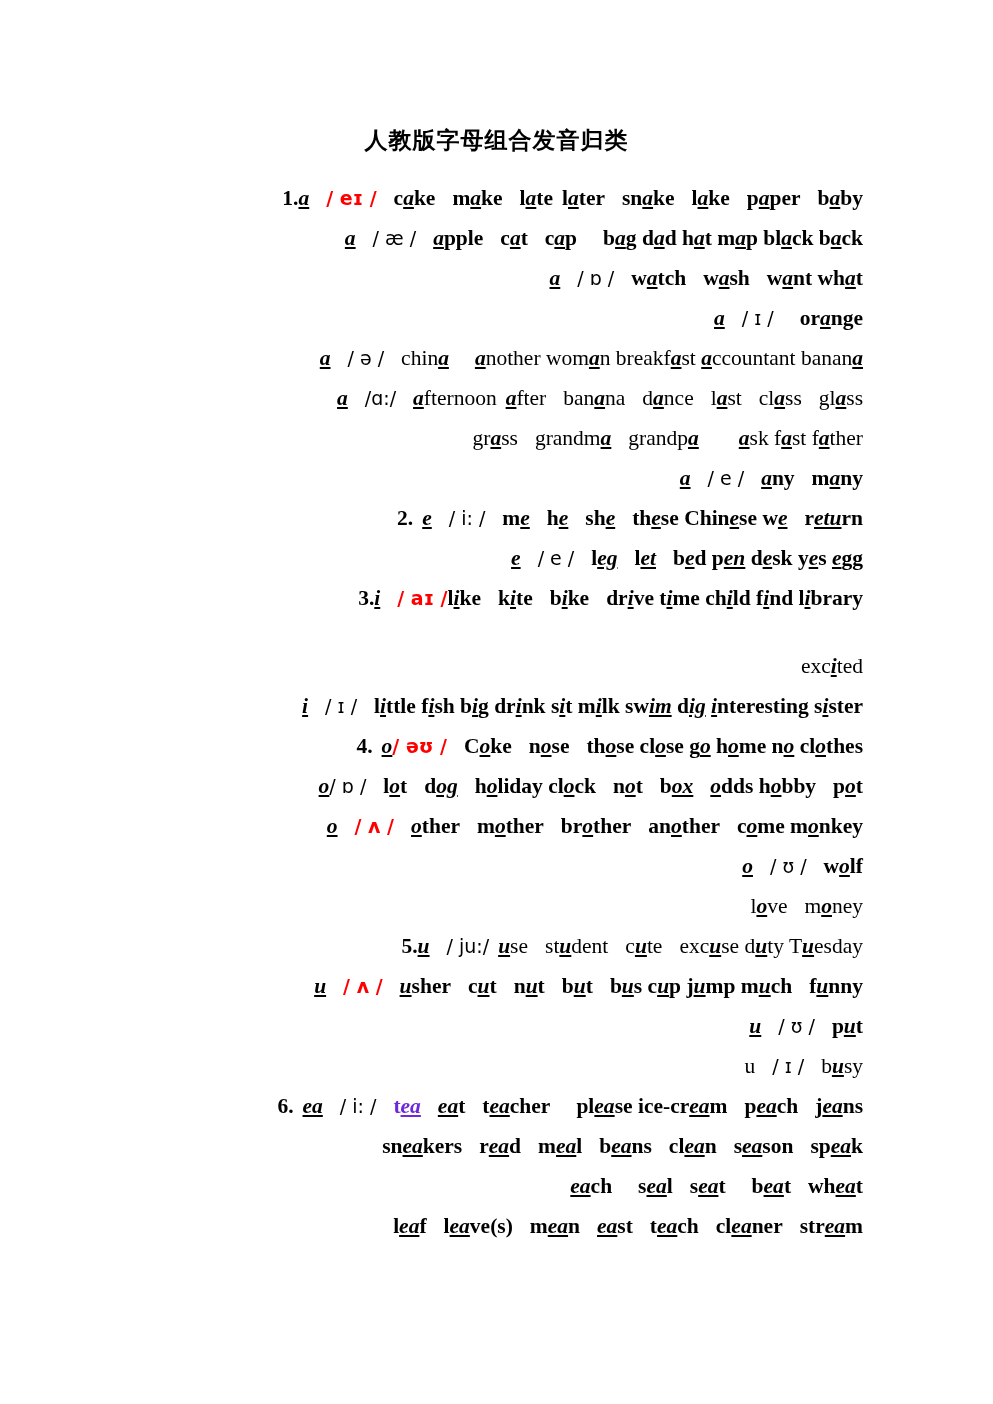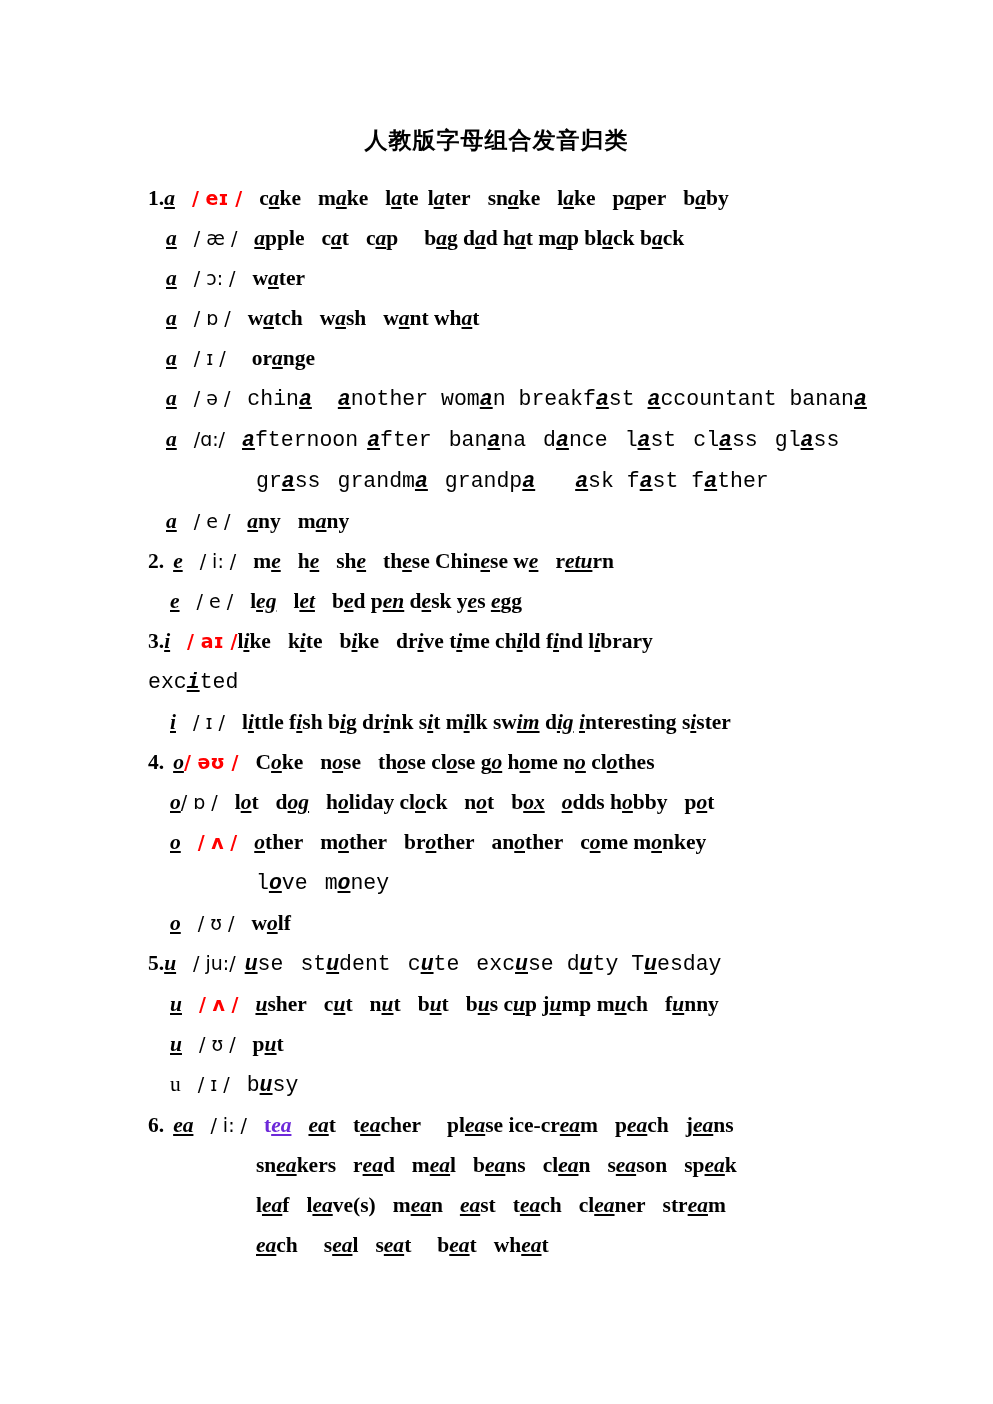--- a/index.html
+++ b/index.html
@@ -33,27 +33,28 @@
   .body-block {
     margin-top: 22px;
     padding-left: 148px;
     padding-right: 130px;
   }
   .row {
     font-size: 21.5px;
     line-height: 40px;
     white-space: nowrap;
     font-family: "Liberation Serif", "DejaVu Serif", serif;
+    text-align: right;
   }
   
   .ind-num    { padding-left: 0px; }
   .ind-sub    { padding-left: 18px; }
   .ind-sub2   { padding-left: 22px; }
   .ind-cont   { padding-left: 108px; }
-  .ind-flush  { padding-left: 0px; }
+  .ind-flush  { padding-left: 0px; margin-top: 28px; }
 
   .num {
     font-weight: bold;
   }
   
   .lab {
     font-weight: bold;
     font-style: italic;
     text-decoration: underline;
     display: inline-block;
@@ -67,21 +68,21 @@
   
   .ipa {
     font-weight: normal;
     font-family: "DejaVu Sans", "Liberation Sans", sans-serif;
     font-size: 19px;
   }
   .ipa.red { color: #FF0000; font-weight: bold; }
   .words {
     font-weight: bold;
   }
-  .words.light { font-weight: normal; font-family: Liberation Mono, monospace; }
+  .words.light { font-weight: normal; }
   
   u.hl {
     font-style: italic;
     text-decoration: underline;
     font-weight: bold;
   }
   .navy { color: #6d28d9; }
   .sp-s  { display:inline-block; width: 9px; }
   .sp-m  { display:inline-block; width: 17px; }
   .sp-l  { display:inline-block; width: 26px; }
@@ -93,21 +94,20 @@
 <div class="page">
 
   <h1 class="doc-title">人教版字母组合发音归类</h1>
 
   <div class="body-block">
 
     <div class="row ind-num"><span class="num">1.</span><span class="lab">a</span><span class="sp-m"></span><span class="ipa red">/ eɪ /</span><span class="sp-m"></span><span class="words">c<u class="hl">a</u>ke<span class="sp-m"></span>m<u class="hl">a</u>ke<span class="sp-m"></span>l<u class="hl">a</u>te<span class="sp-s"></span>l<u class="hl">a</u>ter<span class="sp-m"></span>sn<u class="hl">a</u>ke<span class="sp-m"></span>l<u class="hl">a</u>ke<span class="sp-m"></span>p<u class="hl">a</u>per<span class="sp-m"></span>b<u class="hl">a</u>by</span></div>
 
     <div class="row ind-sub"><span class="lab">a</span><span class="sp-m"></span><span class="ipa">/ æ /</span><span class="sp-m"></span><span class="words"><u class="hl">a</u>pple<span class="sp-m"></span>c<u class="hl">a</u>t<span class="sp-m"></span>c<u class="hl">a</u>p<span class="sp-l"></span>b<u class="hl">a</u>g d<u class="hl">a</u>d h<u class="hl">a</u>t m<u class="hl">a</u>p bl<u class="hl">a</u>ck b<u class="hl">a</u>ck</span></div>
 
-    <div class="row ind-sub"><span class="lab">a</span><span class="sp-m"></span><span class="ipa">/ ɔ: /</span><span class="sp-m"></span><span class="words">w<u class="hl">a</u>ter</span></div>
 
     <div class="row ind-sub"><span class="lab">a</span><span class="sp-m"></span><span class="ipa">/ ɒ /</span><span class="sp-m"></span><span class="words">w<u class="hl">a</u>tch<span class="sp-m"></span>w<u class="hl">a</u>sh<span class="sp-m"></span>w<u class="hl">a</u>nt wh<u class="hl">a</u>t</span></div>
 
     <div class="row ind-sub"><span class="lab">a</span><span class="sp-m"></span><span class="ipa">/ ɪ /</span><span class="sp-l"></span><span class="words">or<u class="hl">a</u>nge</span></div>
 
     <div class="row ind-sub"><span class="lab">a</span><span class="sp-m"></span><span class="ipa">/ ə /</span><span class="sp-m"></span><span class="words light">chin<u class="hl">a</u><span class="sp-l"></span><u class="hl">a</u>nother wom<u class="hl">a</u>n breakf<u class="hl">a</u>st <u class="hl">a</u>ccountant banan<u class="hl">a</u></span></div>
 
     <div class="row ind-sub"><span class="lab">a</span><span class="sp-m"></span><span class="ipa">/ɑ:/</span><span class="sp-m"></span><span class="words light"><u class="hl">a</u>fternoon<span class="sp-s"></span><u class="hl">a</u>fter<span class="sp-m"></span>ban<u class="hl">a</u>na<span class="sp-m"></span>d<u class="hl">a</u>nce<span class="sp-m"></span>l<u class="hl">a</u>st<span class="sp-m"></span>cl<u class="hl">a</u>ss<span class="sp-m"></span>gl<u class="hl">a</u>ss</span></div>
 
     <div class="row ind-cont"><span class="words light">gr<u class="hl">a</u>ss<span class="sp-m"></span>grandm<u class="hl">a</u><span class="sp-m"></span>grandp<u class="hl">a</u><span class="sp-xl"></span><u class="hl">a</u>sk f<u class="hl">a</u>st f<u class="hl">a</u>ther</span></div>
@@ -123,35 +123,35 @@
     <div class="row ind-flush"><span class="words light">exc<u class="hl">i</u>ted</span></div>
 
     <div class="row ind-sub2"><span class="lab">i</span><span class="sp-m"></span><span class="ipa">/ ɪ /</span><span class="sp-m"></span><span class="words">l<u class="hl">i</u>ttle f<u class="hl">i</u>sh b<u class="hl">i</u>g dr<u class="hl">i</u>nk s<u class="hl">i</u>t m<u class="hl">i</u>lk sw<u class="hl">im</u> d<u class="hl">ig</u> <u class="hl">i</u>nteresting s<u class="hl">i</u>ster</span></div>
 
     <div class="row ind-num"><span class="num">4.</span><span class="sp-s"></span><span class="lab">o</span><span class="ipa red">/ əʊ /</span><span class="sp-m"></span><span class="words">C<u class="hl">o</u>ke<span class="sp-m"></span>n<u class="hl">o</u>se<span class="sp-m"></span>th<u class="hl">o</u>se cl<u class="hl">o</u>se g<u class="hl">o</u> h<u class="hl">o</u>me n<u class="hl">o</u> cl<u class="hl">o</u>thes</span></div>
 
     <div class="row ind-sub2"><span class="lab">o</span><span class="ipa">/ ɒ /</span><span class="sp-m"></span><span class="words">l<u class="hl">o</u>t<span class="sp-m"></span>d<u class="hl">og</u><span class="sp-m"></span>h<u class="hl">o</u>liday cl<u class="hl">o</u>ck<span class="sp-m"></span>n<u class="hl">o</u>t<span class="sp-m"></span>b<u class="hl">ox</u><span class="sp-m"></span><u class="hl">o</u>dds h<u class="hl">o</u>bby<span class="sp-m"></span>p<u class="hl">o</u>t</span></div>
 
     <div class="row ind-sub2"><span class="lab">o</span><span class="sp-m"></span><span class="ipa red">/ ʌ /</span><span class="sp-m"></span><span class="words"><u class="hl">o</u>ther<span class="sp-m"></span>m<u class="hl">o</u>ther<span class="sp-m"></span>br<u class="hl">o</u>ther<span class="sp-m"></span>an<u class="hl">o</u>ther<span class="sp-m"></span>c<u class="hl">o</u>me m<u class="hl">o</u>nkey</span></div>
 
+    <div class="row ind-sub2"><span class="lab">o</span><span class="sp-m"></span><span class="ipa">/ ʊ /</span><span class="sp-m"></span><span class="words">w<u class="hl">o</u>lf</span></div>
+
     <div class="row ind-cont"><span class="words light">l<u class="hl">o</u>ve<span class="sp-m"></span>m<u class="hl">o</u>ney</span></div>
-
-    <div class="row ind-sub2"><span class="lab">o</span><span class="sp-m"></span><span class="ipa">/ ʊ /</span><span class="sp-m"></span><span class="words">w<u class="hl">o</u>lf</span></div>
 
     <div class="row ind-num"><span class="num">5.</span><span class="lab">u</span><span class="sp-m"></span><span class="ipa">/ ju:/</span><span class="sp-s"></span><span class="words light"><u class="hl">u</u>se<span class="sp-m"></span>st<u class="hl">u</u>dent<span class="sp-m"></span>c<u class="hl">u</u>te<span class="sp-m"></span>exc<u class="hl">u</u>se d<u class="hl">u</u>ty T<u class="hl">u</u>esday</span></div>
 
     <div class="row ind-sub2"><span class="lab">u</span><span class="sp-m"></span><span class="ipa red">/ ʌ /</span><span class="sp-m"></span><span class="words"><u class="hl">u</u>sher<span class="sp-m"></span>c<u class="hl">u</u>t<span class="sp-m"></span>n<u class="hl">u</u>t<span class="sp-m"></span>b<u class="hl">u</u>t<span class="sp-m"></span>b<u class="hl">u</u>s c<u class="hl">u</u>p j<u class="hl">u</u>mp m<u class="hl">u</u>ch<span class="sp-m"></span>f<u class="hl">u</u>nny</span></div>
 
     <div class="row ind-sub2"><span class="lab">u</span><span class="sp-m"></span><span class="ipa">/ ʊ /</span><span class="sp-m"></span><span class="words">p<u class="hl">u</u>t</span></div>
 
 
     <div class="row ind-sub2"><span class="lab-plain">u</span><span class="sp-m"></span><span class="ipa">/ ɪ /</span><span class="sp-m"></span><span class="words light">b<u class="hl">u</u>sy</span></div>
 
     <div class="row ind-num"><span class="num">6.</span><span class="sp-s"></span><span class="lab">ea</span><span class="sp-m"></span><span class="ipa">/ i: /</span><span class="sp-m"></span><span class="words"><span class="navy">t<u class="hl">ea</u></span><span class="sp-m"></span><u class="hl">ea</u>t<span class="sp-m"></span>t<u class="hl">ea</u>cher<span class="sp-l"></span>pl<u class="hl">ea</u>se ice-cr<u class="hl">ea</u>m<span class="sp-m"></span>p<u class="hl">ea</u>ch<span class="sp-m"></span>j<u class="hl">ea</u>ns</span></div>
 
     <div class="row ind-cont"><span class="words">sn<u class="hl">ea</u>kers<span class="sp-m"></span>r<u class="hl">ea</u>d<span class="sp-m"></span>m<u class="hl">ea</u>l<span class="sp-m"></span>b<u class="hl">ea</u>ns<span class="sp-m"></span>cl<u class="hl">ea</u>n<span class="sp-m"></span>s<u class="hl">ea</u>son<span class="sp-m"></span>sp<u class="hl">ea</u>k</span></div>
 
+    <div class="row ind-cont"><span class="words"><u class="hl">ea</u>ch<span class="sp-l"></span>s<u class="hl">ea</u>l<span class="sp-m"></span>s<u class="hl">ea</u>t<span class="sp-l"></span>b<u class="hl">ea</u>t<span class="sp-m"></span>wh<u class="hl">ea</u>t</span></div>
+
     <div class="row ind-cont"><span class="words">l<u class="hl">ea</u>f<span class="sp-m"></span>l<u class="hl">ea</u>ve(s)<span class="sp-m"></span>m<u class="hl">ea</u>n<span class="sp-m"></span><u class="hl">ea</u>st<span class="sp-m"></span>t<u class="hl">ea</u>ch<span class="sp-m"></span>cl<u class="hl">ea</u>ner<span class="sp-m"></span>str<u class="hl">ea</u>m</span></div>
-
-    <div class="row ind-cont"><span class="words"><u class="hl">ea</u>ch<span class="sp-l"></span>s<u class="hl">ea</u>l<span class="sp-m"></span>s<u class="hl">ea</u>t<span class="sp-l"></span>b<u class="hl">ea</u>t<span class="sp-m"></span>wh<u class="hl">ea</u>t</span></div>
 
   </div>
 </div>
 
 </body></html>

